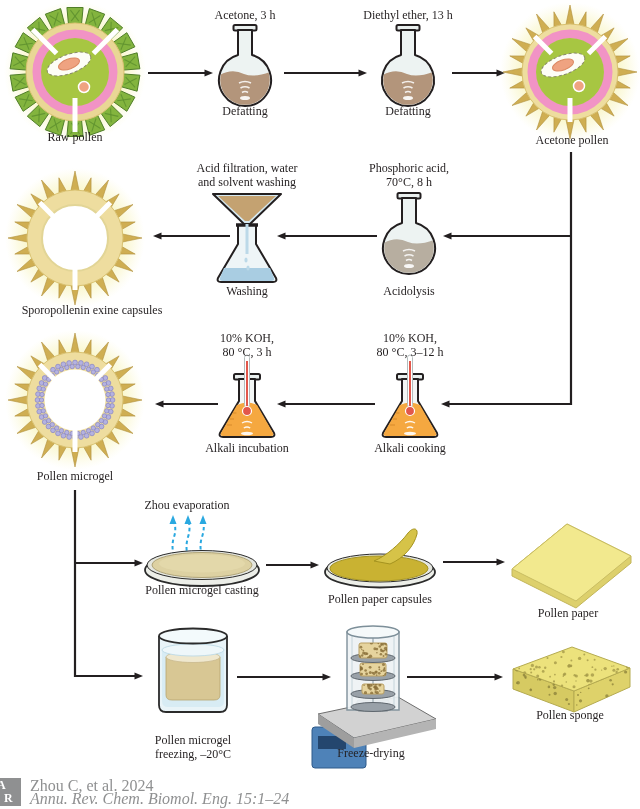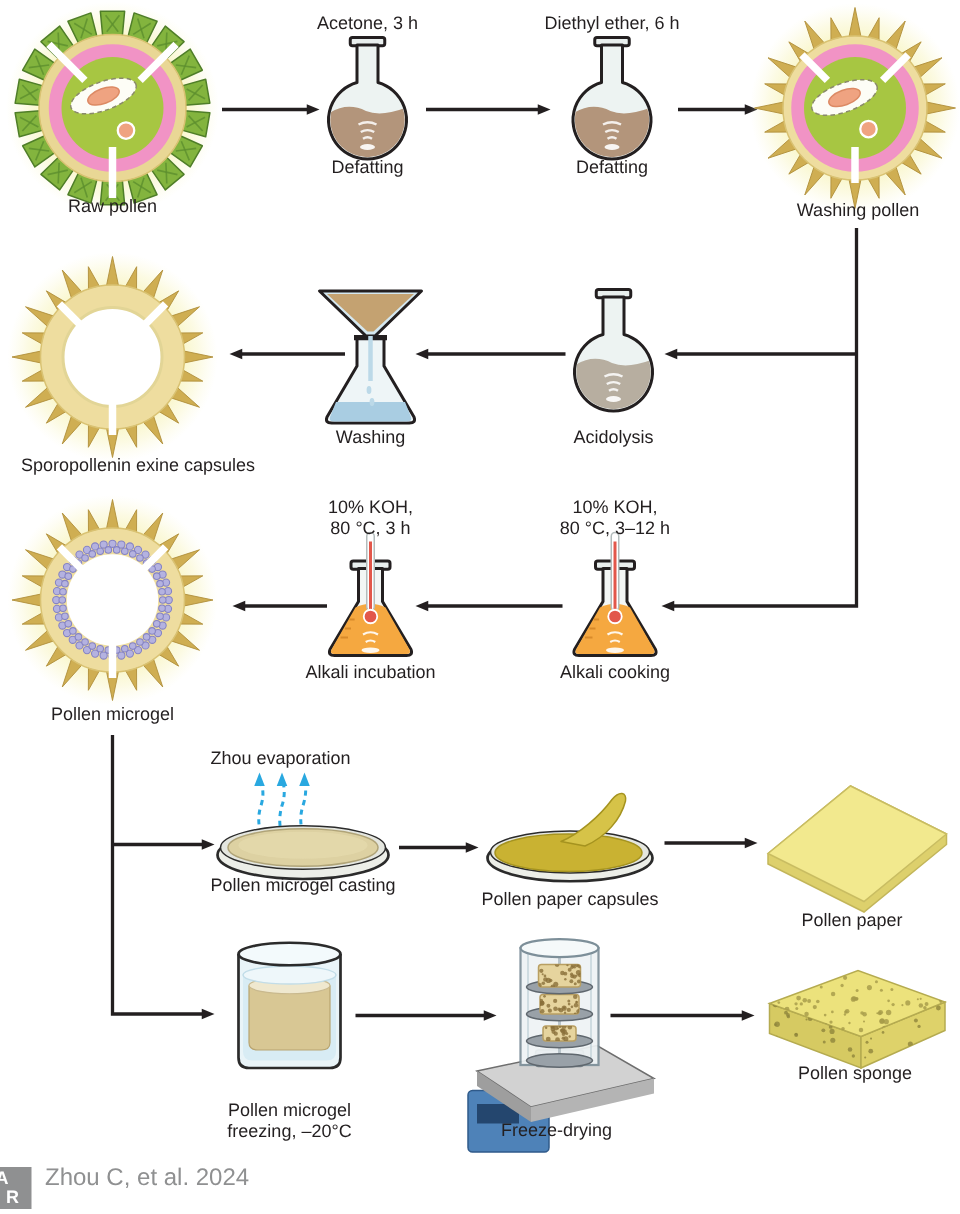--- a/index.html
+++ b/index.html
@@ -1,17 +1,17 @@
 <!DOCTYPE html>
 <html style="--line: #231f20; --text: #231f20; --citation_text: #8f9091; --pollen_yellow: #eedd9f; --spike_yellow: #cfae52; --pink_ring: #f193c5; --cell_green: #a7c642; --block_green: #83b43e; --microgel_dot: #b4b2e0; --solvent_brown: #b3957b; --acid_grey: #b7aea0; --water_blue: #a9cde2; --koh_orange: #f5a840; --evap_blue: #29a8e0; --gel_tan: #ddd1a2; --film_yellow: #c9b232; --paper_yellow: #f2e98e; --sponge_yellow: #ece27c; --machine_blue: #4e82b8;"><head>
 <meta charset="utf-8">
 <style>
   html,body{margin:0;padding:0;background:#fff;}
   .stage{position:relative;width:640px;height:809px;background:#fff;overflow:hidden;
-         font-family:Liberation Sans, sans-serif;}
+         font-family:Liberation Serif, serif;}
   .stage svg{position:absolute;left:0;top:0;}
   .lbl{position:absolute;transform:translateX(-50%);font-size:12px;line-height:1.18;
        color:var(--text,#231f20);text-align:center;white-space:nowrap;}
   .lbl.small{font-size:12px;padding-left:32px;}
   .cite{position:absolute;font-size:16px;line-height:1.2;color:var(--citation_text,#8f9091);white-space:nowrap;}
   .cite.ital{font-style:italic;}
   .arlogo{position:absolute;left:0;top:778px;width:21px;height:28px;background:var(--citation_text,#8f9091);
           color:#fff;overflow:hidden;font-weight:700;font-size:12px;}
   .arlogo span{position:absolute;}
   .arlogo .lA{left:-3px;top:0px;}
@@ -692,26 +692,34 @@
           <circle cx="610.6" cy="680.3" r="1.3" fill="#8f853c" opacity="0.8"></circle>
           <circle cx="625.6" cy="672.0" r="1.6" fill="#8f853c" opacity="0.8"></circle>
           <circle cx="612.7" cy="684.3" r="1.1" fill="#8f853c" opacity="0.8"></circle>
           <circle cx="575.4" cy="686.9" r="1.1" fill="#8f853c" opacity="0.8"></circle>
           <circle cx="575.7" cy="685.8" r="1.2" fill="#8f853c" opacity="0.8"></circle>
         </g>
   </g>
 </svg>
 
 <div class="lbl" style="left:245px;top:8px">Acetone, 3 h</div>
-<div class="lbl" style="left:408px;top:8px">Diethyl ether, 6 h</div>
+<div class="lbl" style="left:408px;top:8px">Diethyl ether, 13 h</div>
 <div class="lbl" style="left:245px;top:104px">Defatting</div>
 <div class="lbl" style="left:408px;top:104px">Defatting</div>
 <div class="lbl" style="left:75px;top:130px">Raw pollen</div>
-<div class="lbl" style="left:572px;top:133px">Washing pollen</div>
-
+<div class="lbl" style="left:572px;top:133px">Acetone pollen</div>
+
+<div class="lbl" style="left:247px;top:161px">
+  <div>Acid filtration, water</div>
+  <div>and solvent washing</div>
+</div>
+<div class="lbl" style="left:409px;top:161px">
+  <div>Phosphoric acid,</div>
+  <div>70°C, 8 h</div>
+</div>
 <div class="lbl" style="left:247px;top:284px">Washing</div>
 <div class="lbl" style="left:409px;top:284px">Acidolysis</div>
 <div class="lbl small" style="left:76px;top:303px">Sporopollenin exine capsules</div>
 
 <div class="lbl" style="left:247px;top:331px">
   <div>10% KOH,</div>
   <div>80 °C, 3 h</div>
 </div>
 <div class="lbl" style="left:410px;top:331px">
   <div>10% KOH,</div>
@@ -731,14 +739,15 @@
   <div>freezing, –20°C</div>
 </div>
 <div class="lbl" style="left:371px;top:746px">Freeze-drying</div>
 <div class="lbl" style="left:570px;top:708px">Pollen sponge</div>
 
 <div class="arlogo">
   <span class="lA">A</span>
   <span class="lR">R</span>
 </div>
 <div class="cite" style="left:30px;top:776px">Zhou C, et al. 2024</div>
+<div class="cite ital" style="left:30px;top:789px">Annu. Rev. Chem. Biomol. Eng. 15:1–24</div>
 
 </div>
 
 </body></html>

